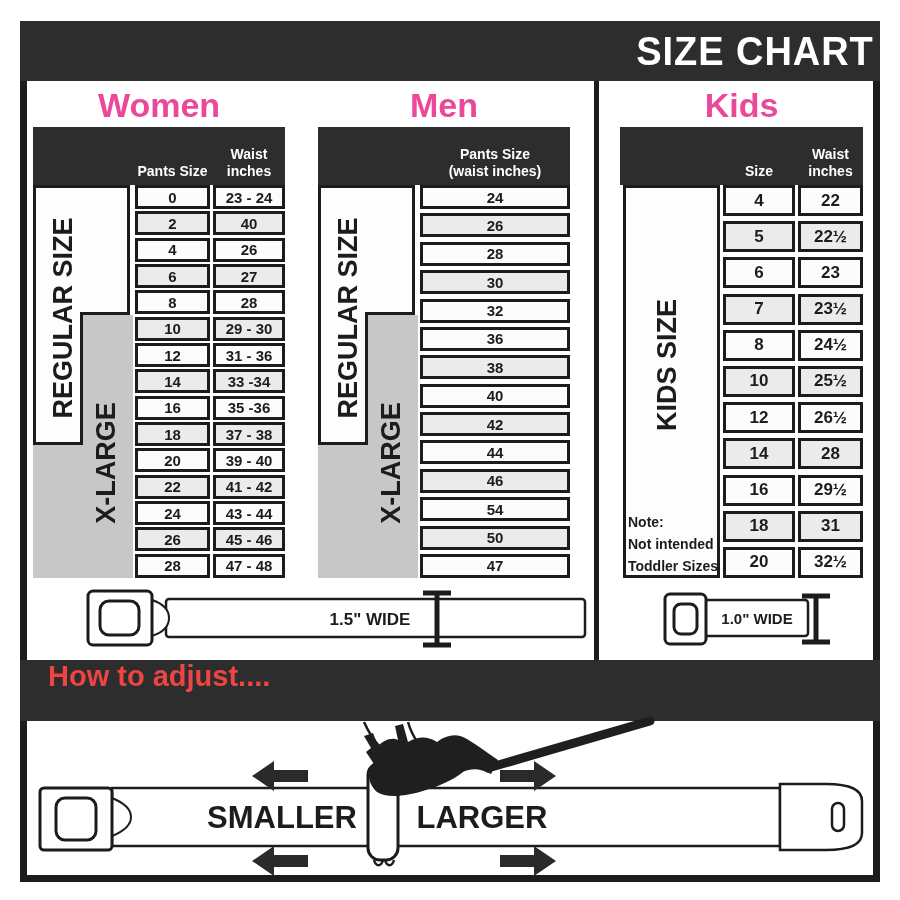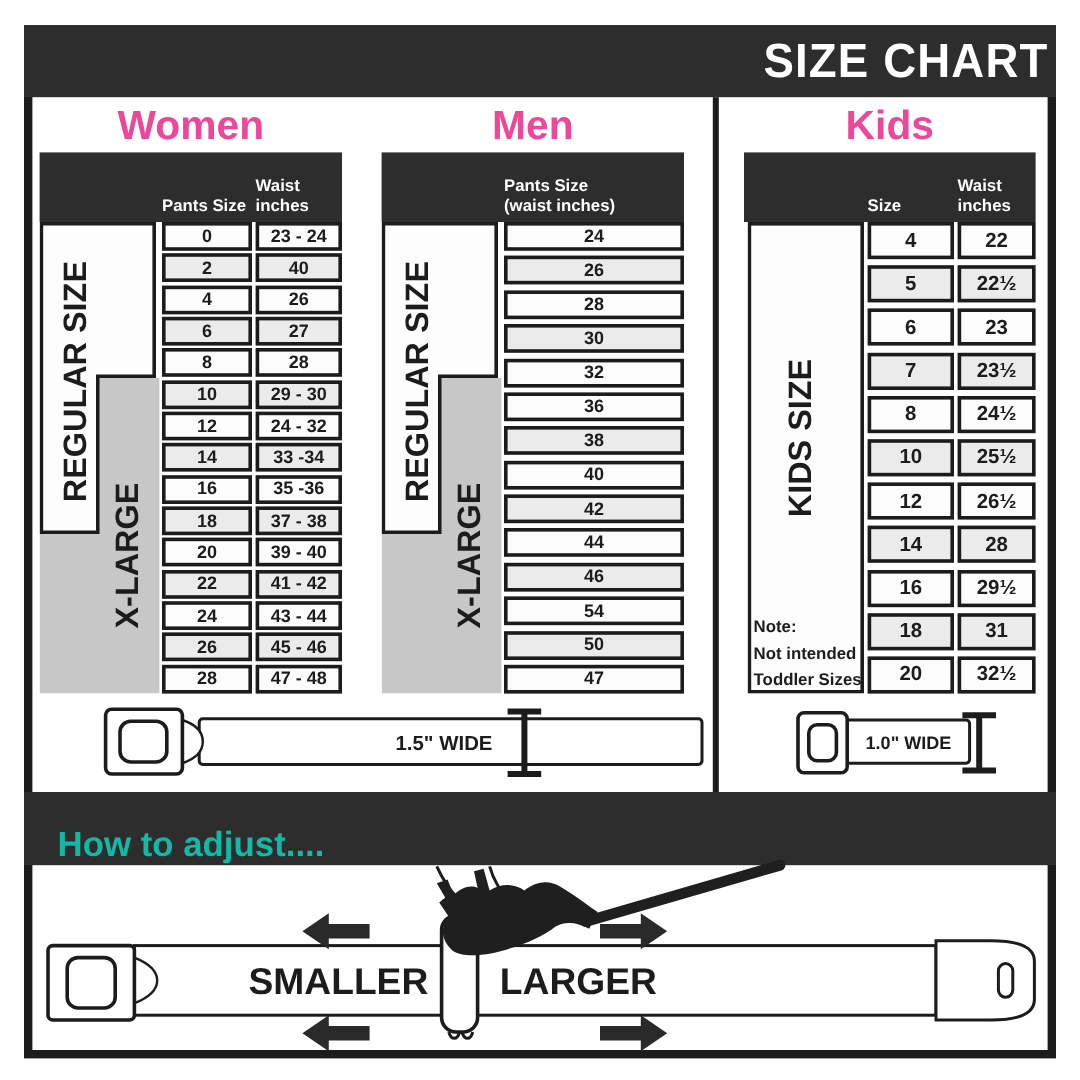--- a/index.html
+++ b/index.html
@@ -8,34 +8,34 @@
   .abs{position:absolute;}
   .frame{left:20px;top:21px;width:860px;height:861px;border:7px solid #1c1c1c;box-sizing:border-box;background:#fff;}
   .title-band{left:20px;top:21px;width:860px;height:60px;background:#2d2d2d;color:#fff;
               display:flex;align-items:center;justify-content:flex-end;
               font-size:40px;font-weight:bold;letter-spacing:1px;transform-origin:center;}
   .title-band span{display:inline-block;transform:scaleX(.95);}
   .col-heading{top:84px;height:42px;display:flex;align-items:center;justify-content:center;
                font-size:34px;font-weight:bold;color:#ec4899;}
   .divider{left:594px;top:81px;width:5px;height:579px;background:#1c1c1c;}
   .tbl-header{top:127px;height:58px;background:#2d2d2d;color:#fff;}
-  .hdr-label{position:absolute;bottom:5px;font-size:14px;font-weight:bold;
+  .hdr-label{position:absolute;bottom:5px;text-align:center;font-size:14px;font-weight:bold;
              line-height:1.2;white-space:pre-line;}
   .rows{top:185px;height:393px;display:flex;flex-direction:column;justify-content:space-between;}
   .row{display:flex;gap:3px;}
   .cell{box-sizing:border-box;border:3px solid #1c1c1c;background:#fcfcfc;
         display:flex;align-items:center;justify-content:center;font-weight:bold;}
   .row.alt .cell{background:#ebebeb;}
   .rows-15 .row{height:24px;}
   .rows-15 .cell{font-size:15px;}
   .rows-11 .row{height:31px;}
   .rows-11 .cell{font-size:17px;}
   .c-w75{width:75px;} .c-w72{width:72px;} .c-fill{flex:1;}
-  .adjust-band{left:20px;top:660px;width:860px;height:61px;background:#2d2d2d;color:#14b8a6;
-               display:flex;align-items:flex-end;font-size:29px;font-weight:bold;padding-left:28px;box-sizing:border-box;}
+  .adjust-band{left:20px;top:660px;width:860px;height:61px;background:#2d2d2d;color:#ef4444;
+               display:flex;align-items:flex-start;font-size:29px;font-weight:bold;padding-left:28px;box-sizing:border-box;}
   svg text{font-family:"Liberation Sans","DejaVu Sans",sans-serif;}
 </style>
 </head>
 <body>
 
 <div class="page">
 
   <div class="abs frame"></div>
 
   <div class="abs title-band">
@@ -82,21 +82,21 @@
       <div class="row">
         <div class="cell c-w75">8</div>
         <div class="cell c-fill">28</div>
       </div>
       <div class="row alt">
         <div class="cell c-w75">10</div>
         <div class="cell c-fill">29 - 30</div>
       </div>
       <div class="row">
         <div class="cell c-w75">12</div>
-        <div class="cell c-fill">24 - 32</div>
+        <div class="cell c-fill">31 - 36</div>
       </div>
       <div class="row alt">
         <div class="cell c-w75">14</div>
         <div class="cell c-fill">33 -34</div>
       </div>
       <div class="row">
         <div class="cell c-w75">16</div>
         <div class="cell c-fill">35 -36</div>
       </div>
       <div class="row alt">

